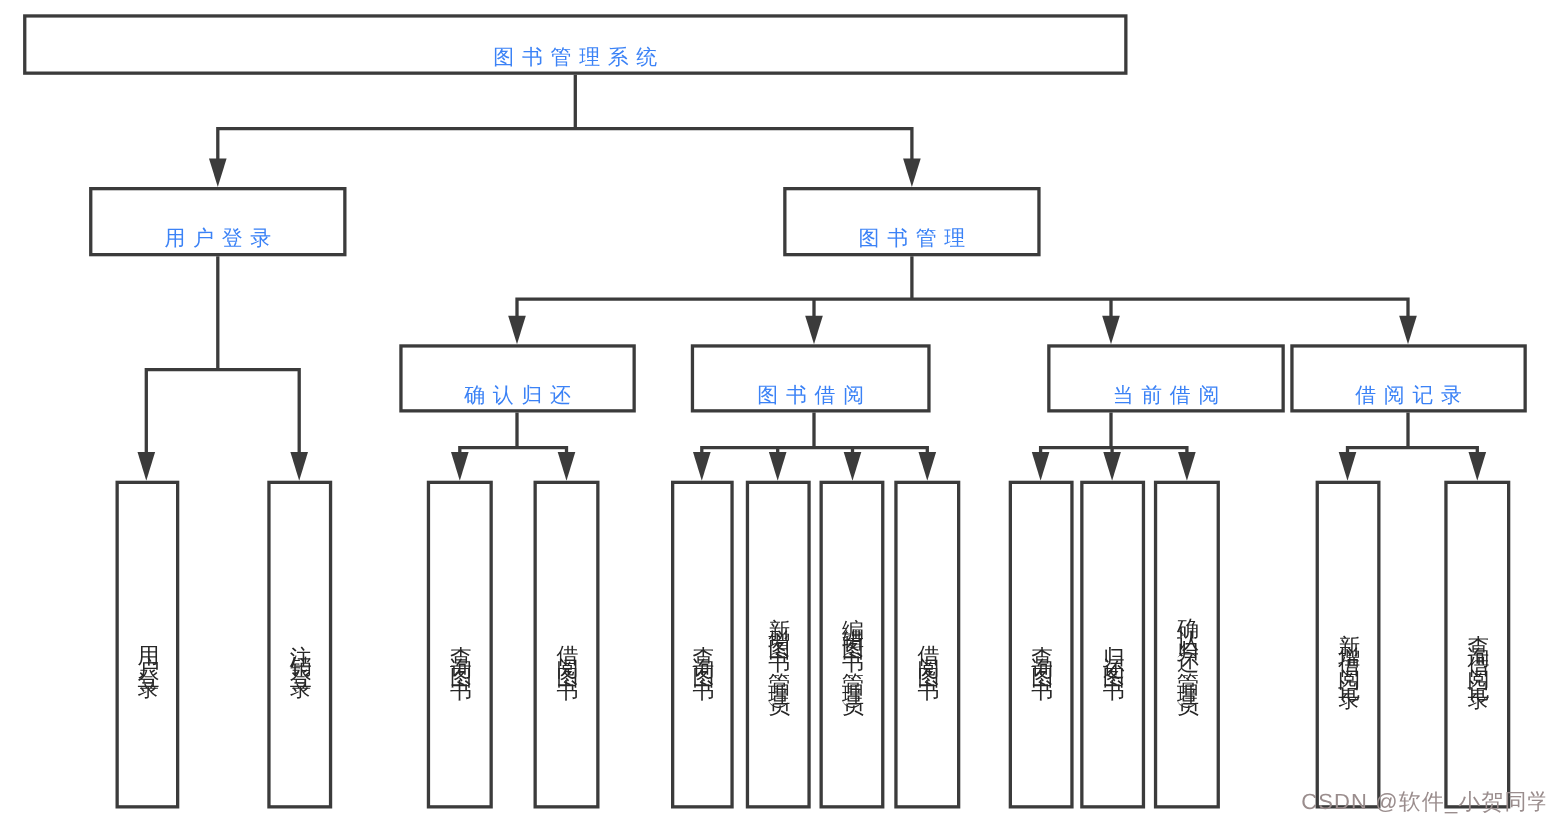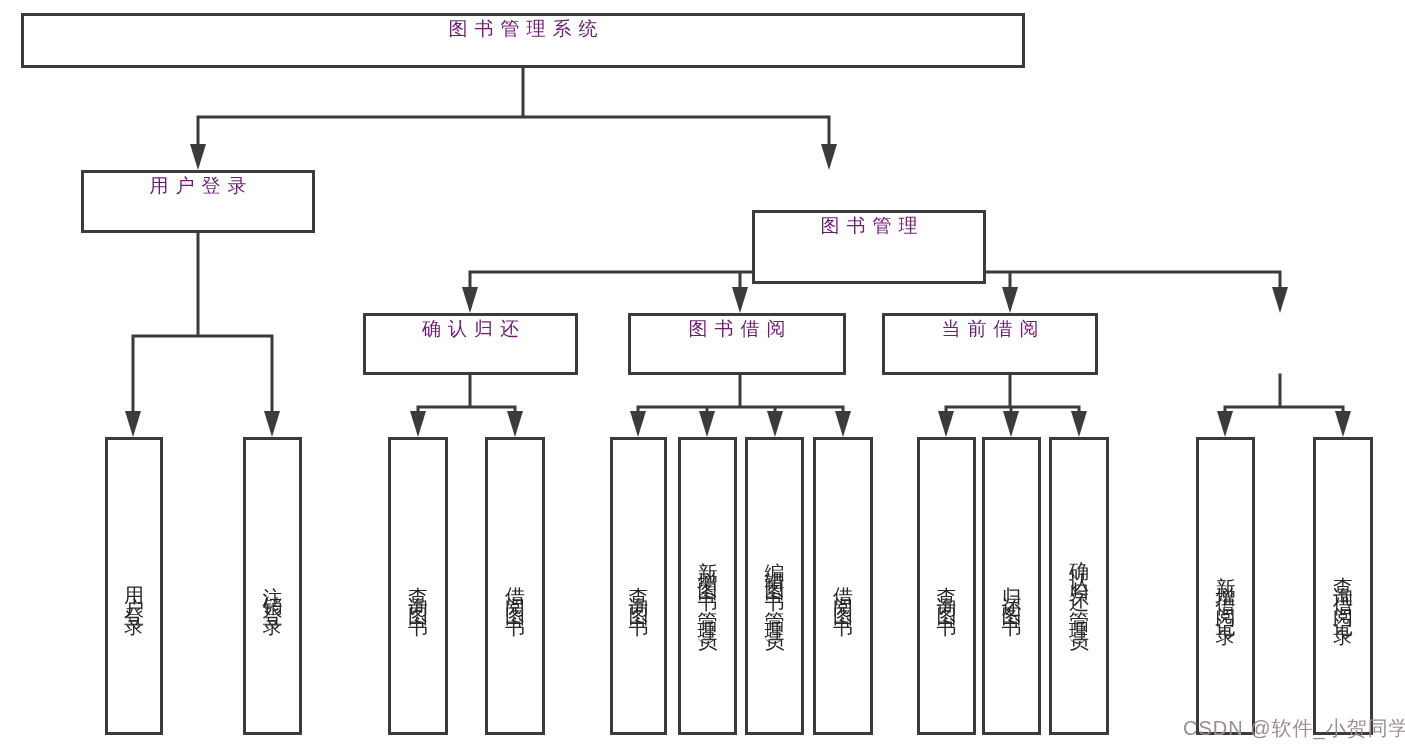--- a/index.html
+++ b/index.html
@@ -22,23 +22,23 @@
     width: 1405px;
     height: 747px;
     z-index: 1;
   }
   .node {
     position: absolute;
     box-sizing: border-box;
     border: 3px solid #3b3b3b;
     background: #ffffff;
     display: flex;
-    align-items: flex-start;
+    align-items: flex-end;
     justify-content: center;
-    color: #701a75;
+    color: #3b82f6;
     z-index: 2;
   }
   .node.lvl1 { font-size: 19px; letter-spacing: 7px; }
   .node.lvl2, .node.lvl3 { font-size: 19px; letter-spacing: 7px; }
   .node .htext { text-indent: 7px; white-space: nowrap; }
   .leaf {
     position: absolute;
     box-sizing: border-box;
     border: 3px solid #3b3b3b;
     background: #ffffff;
@@ -113,32 +113,35 @@
     </g>
   </svg>
 
   <div class="node lvl1" style="left:21px; top:13px; width:1004px; height:55px;">
     <span class="htext">图书管理系统</span>
   </div>
 
   <div class="node lvl2" style="left:81px; top:170px; width:234px; height:63px;">
     <span class="htext">用户登录</span>
   </div>
-  <div class="node lvl2" style="left:752px; top:170px; width:234px; height:74px;margin-top:40px;">
+  <div class="node lvl2" style="left:712px; top:170px; width:234px; height:63px;">
     <span class="htext">图书管理</span>
   </div>
 
   <div class="node lvl3" style="left:363px; top:313px; width:215px; height:62px;">
     <span class="htext">确认归还</span>
   </div>
   <div class="node lvl3" style="left:628px; top:313px; width:218px; height:62px;">
     <span class="htext">图书借阅</span>
   </div>
-  <div class="node lvl3" style="left:882px; top:313px; width:216px; height:62px;">
+  <div class="node lvl3" style="left:952px; top:313px; width:216px; height:62px;">
     <span class="htext">当前借阅</span>
+  </div>
+  <div class="node lvl3" style="left:1173px; top:313px; width:215px; height:62px;">
+    <span class="htext">借阅记录</span>
   </div>
 
   <div class="leaf" style="left:105px; top:437px; width:58px; height:298px;">
     <span class="vtext">用户登录</span>
   </div>
   <div class="leaf" style="left:243px; top:437px; width:59px; height:298px;">
     <span class="vtext">注销登录</span>
   </div>
 
   <div class="leaf" style="left:388px; top:437px; width:60px; height:298px;">

